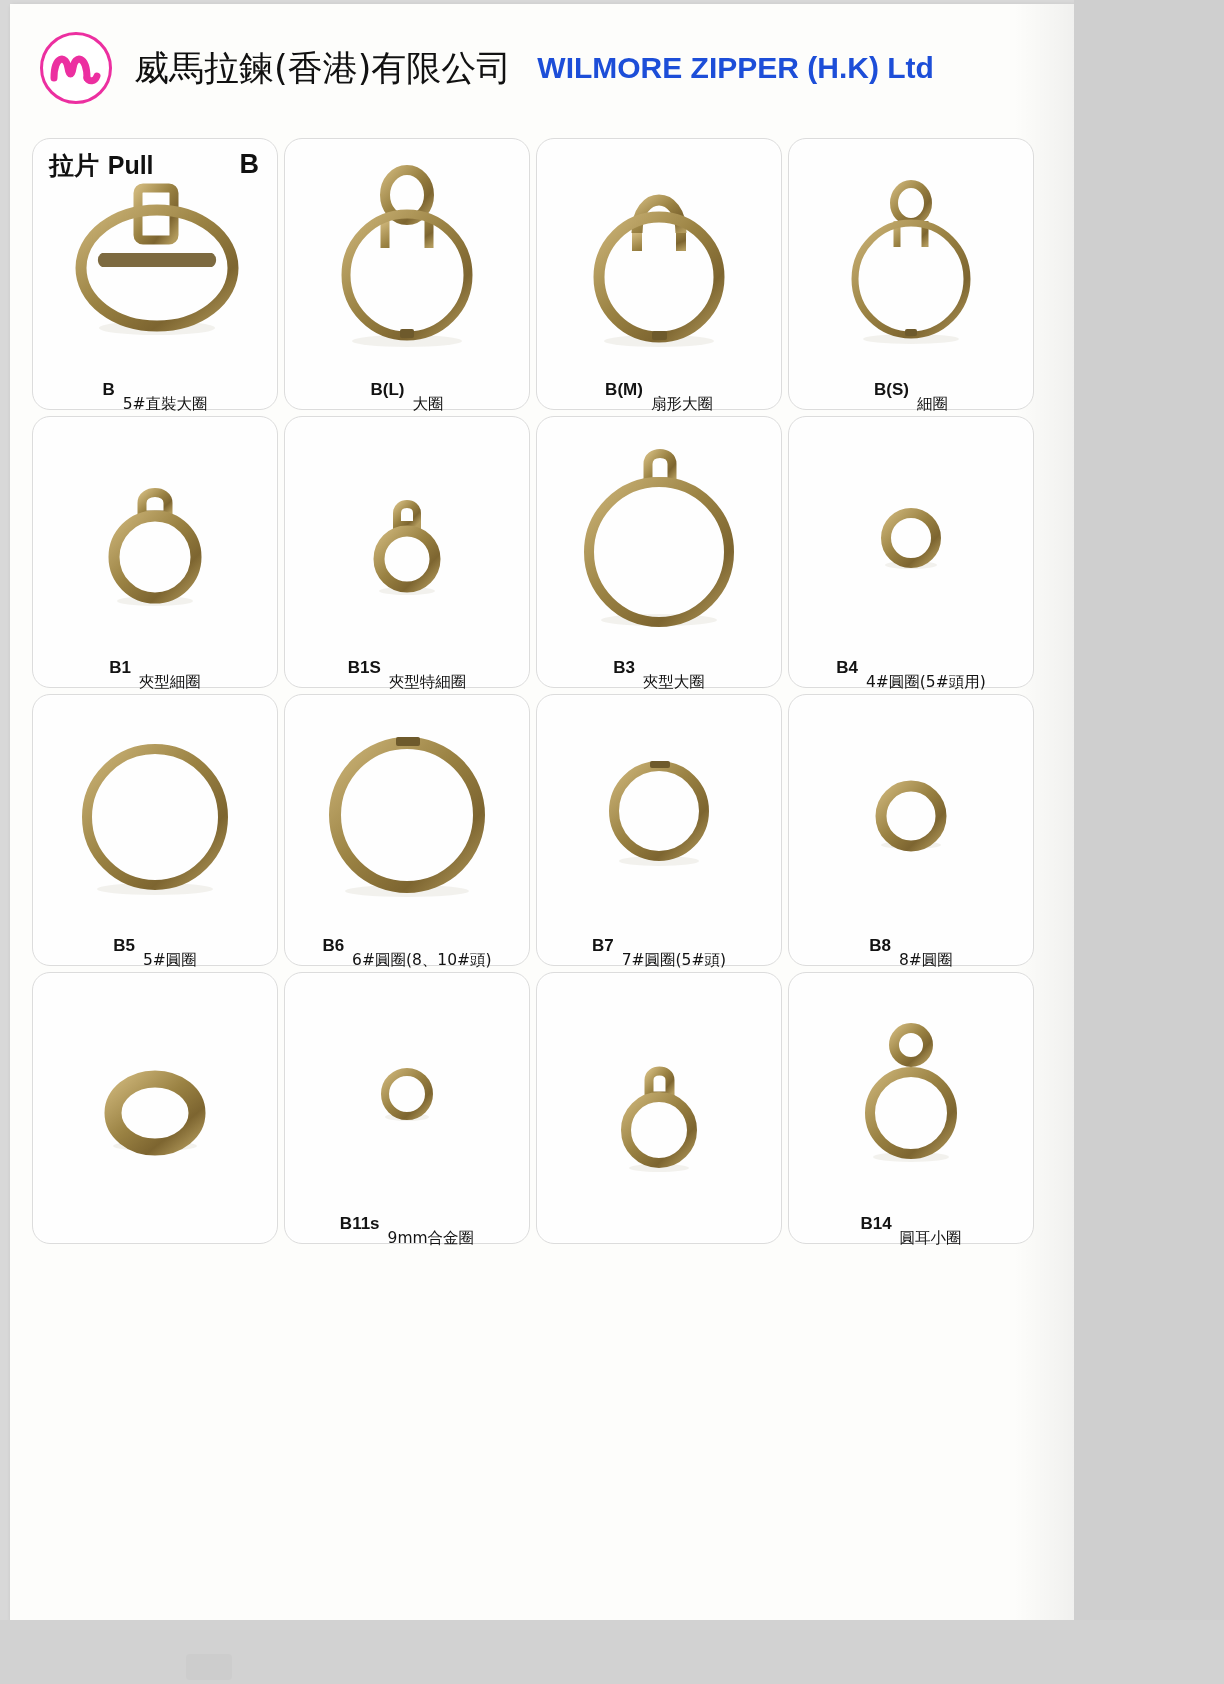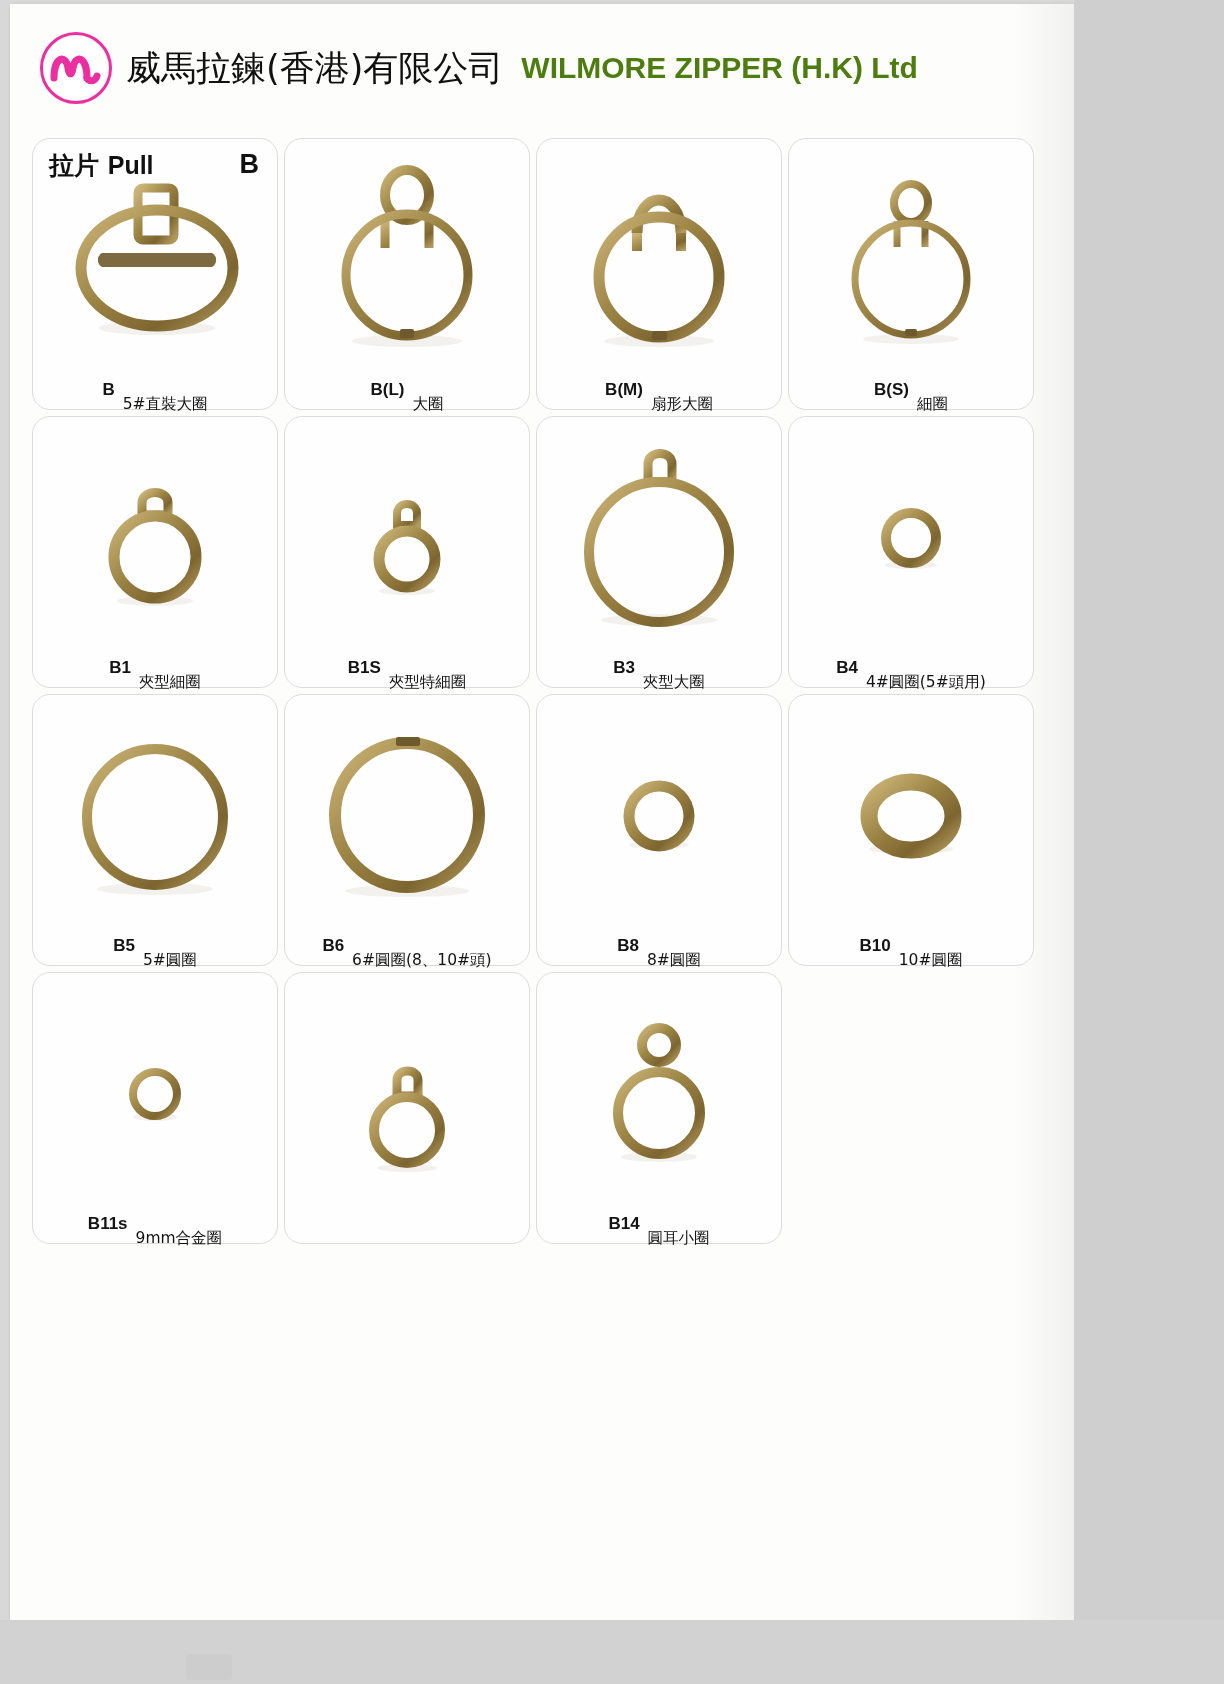--- a/index.html
+++ b/index.html
@@ -36,37 +36,37 @@
     background:#d2d2d2;
   }
   #bottom-smudge {
     position:absolute; left:186px; top:1654px; width:46px; height:26px;
     background:#cdcdcd; border-radius:4px;
   }
 
   
   #header {
     position:absolute; left:40px; top:26px; height:84px;
-    display:flex; align-items:center;
+    display:flex; align-items:center;gap:8px;
   }
   .logo {
     width:72px; height:72px; border-radius:50%;
     border:3px solid #ec2fa0;
     display:flex; align-items:center; justify-content:center;
     margin-right:14px;
     background:#fff;
   }
   .logo svg { display:block; }
   .cn-name {
     font-family:"DejaVu Sans", sans-serif;
     font-size:35px; color:#111; letter-spacing:0px; white-space:nowrap;
   }
   .en-name {
     font-family:"Liberation Sans", sans-serif;
-    font-weight:bold; font-size:30px; color:#4d7c0f;
+    font-weight:bold; font-size:30px; color:#1d4ed8;
     margin-left:18px; white-space:nowrap;
   }
 
   
   #grid {
     position:absolute; left:30px; top:136px;
     width:1010px;
     display:grid;
     grid-template-columns: repeat(4, 252px);
     grid-auto-rows: 278px;
@@ -297,20 +297,33 @@
         <circle cx="97" cy="96" r="72" fill="none" stroke="url(#g1)" stroke-width="12"></circle>
         <rect x="86" y="18" width="24" height="9" rx="2" fill="#6e5a2c"></rect>
       </svg>
     </div>
     <div class="caption">
       <span class="code">B6</span>
       <span class="desc">6#圓圈(8、10#頭)</span>
     </div>
   </div>
 
+  <div class="cell">
+    <div class="art">
+      <svg width="190" height="190" viewBox="0 0 190 190">
+        <ellipse cx="95" cy="140" rx="40" ry="5" fill="#cfcabd" class="shadowline"></ellipse>
+        <circle cx="95" cy="90" r="45" fill="none" stroke="url(#g1)" stroke-width="10"></circle>
+        <rect x="86" y="40" width="20" height="7" rx="2" fill="#6e5a2c"></rect>
+      </svg>
+    </div>
+    <div class="caption">
+      <span class="code">B7</span>
+      <span class="desc">7#圓圈(5#頭)</span>
+    </div>
+  </div>
 
   <div class="cell">
     <div class="art">
       <svg width="190" height="190" viewBox="0 0 190 190">
         <ellipse cx="95" cy="124" rx="30" ry="4" fill="#cfcabd" class="shadowline"></ellipse>
         <circle cx="95" cy="95" r="30" fill="none" stroke="url(#g1)" stroke-width="11"></circle>
       </svg>
     </div>
     <div class="caption">
       <span class="code">B8</span>
@@ -320,24 +333,20 @@
 
 
   <div class="cell">
     <div class="art">
       <svg width="190" height="190" viewBox="0 0 190 190">
         <ellipse cx="95" cy="128" rx="42" ry="5" fill="#cfcabd" class="shadowline"></ellipse>
         <ellipse cx="95" cy="95" r="0"></ellipse>
         <ellipse cx="95" cy="95" rx="42" ry="34" fill="none" stroke="url(#g1)" stroke-width="17"></ellipse>
       </svg>
     </div>
-    <div class="caption">
-      <span class="code">B10</span>
-      <span class="desc">10#圓圈</span>
-    </div>
   </div>
 
 
   <div class="cell">
     <div class="art">
       <svg width="190" height="190" viewBox="0 0 190 190">
         <ellipse cx="95" cy="118" rx="22" ry="4" fill="#cfcabd" class="shadowline"></ellipse>
         <circle cx="95" cy="95" r="22" fill="none" stroke="url(#g1)" stroke-width="8"></circle>
       </svg>
     </div>

